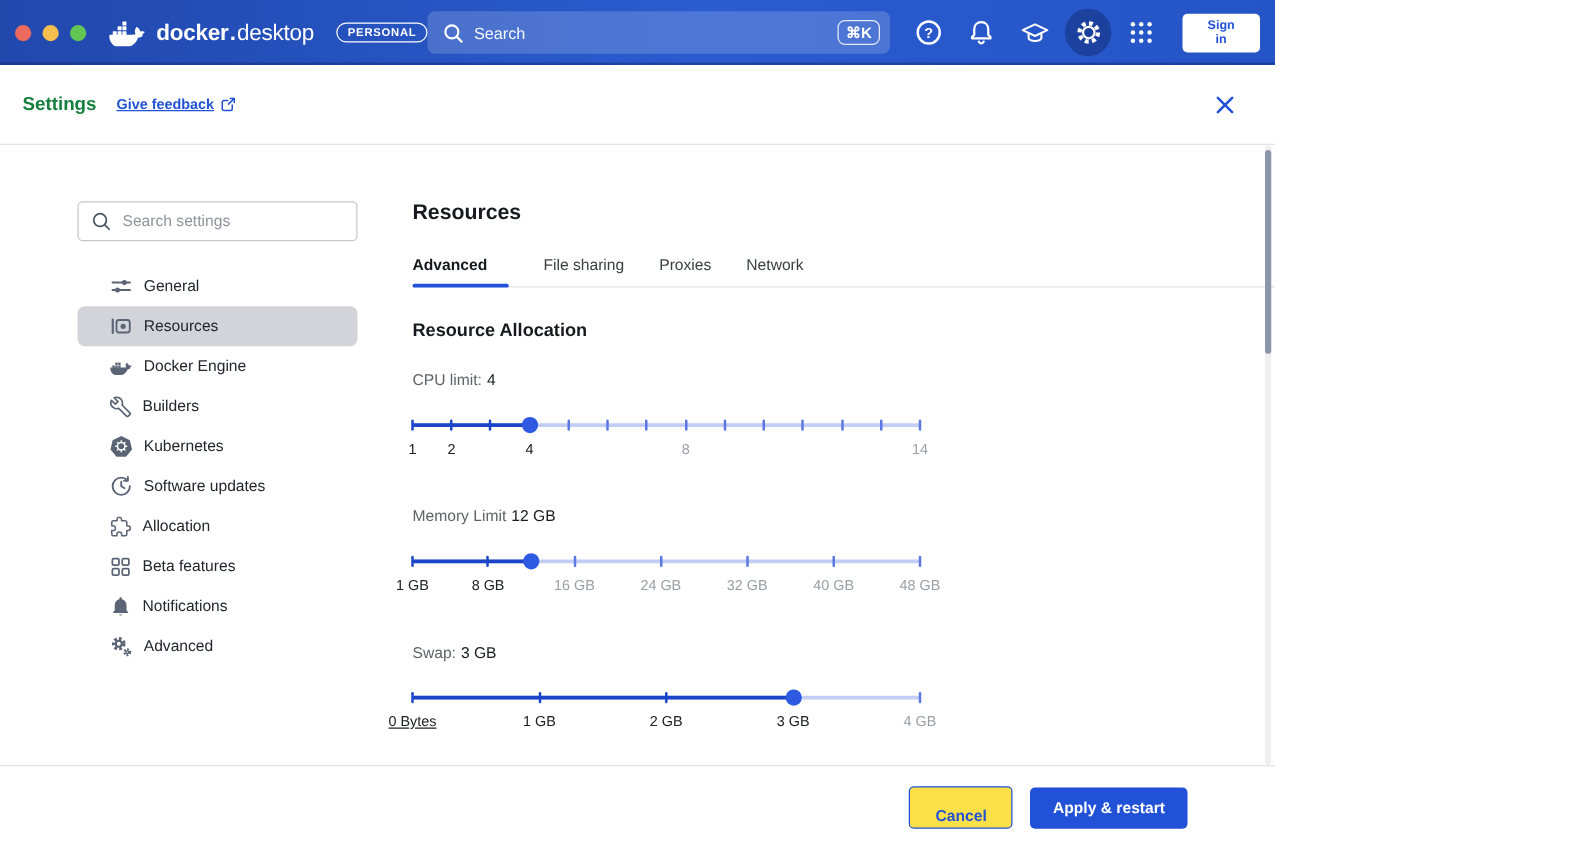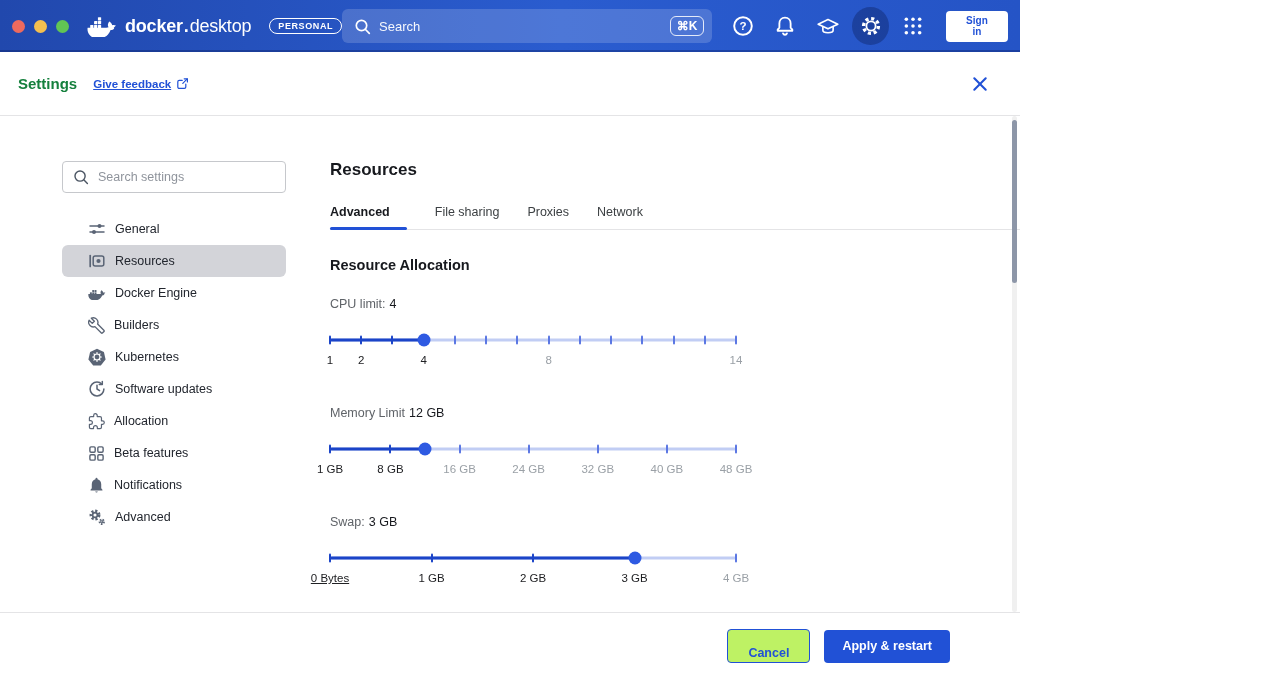--- a/index.html
+++ b/index.html
@@ -93,21 +93,21 @@
   .scrollbar-track { position:absolute; right:3px; top:0; bottom:0; width:5px; background:#f0f0f0;
     border-radius:3px; }
   .scrollbar-thumb { position:absolute; right:0; top:4px; width:5px; height:163px; background:#8d96a8;
     border-radius:3px; cursor:pointer; }
 
   
   .footer { height:67px; flex:0 0 67px; border-top:1px solid #e4e4e6; display:flex;
     align-items:center; justify-content:flex-end; padding-right:70px; gap:14px; background:#fff; }
   .btn { height:33px; border-radius:4px; font-size:12.5px; font-weight:600; cursor:pointer;
     font-family:"Liberation Sans",sans-serif; }
-  .btn-cancel { background:#bef264; color:#2151d6; border:1px solid #2151d6; padding:16px 20px; }
+  .btn-cancel { background:#fde047; color:#2151d6; border:1px solid #2151d6; padding:16px 20px; }
   .btn-apply { background:#2151d6; color:#fff; border:none; padding:0 18px;text-align:center; }
 </style>
 </head>
 <body>
 
 <div class="window">
 
   <div class="titlebar">
     <div class="traffic">
       <span class="t-red"></span>

